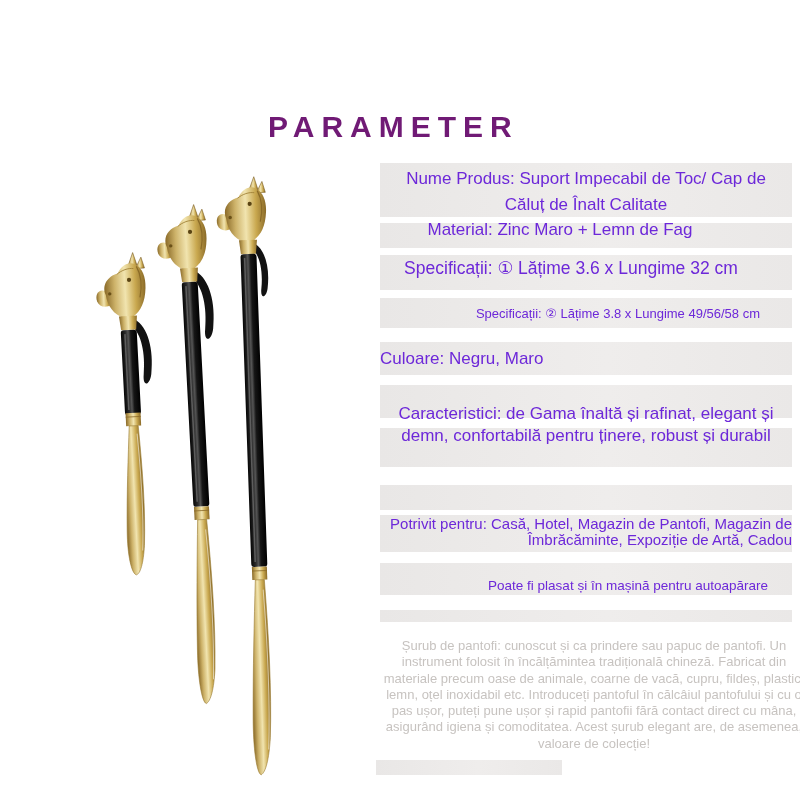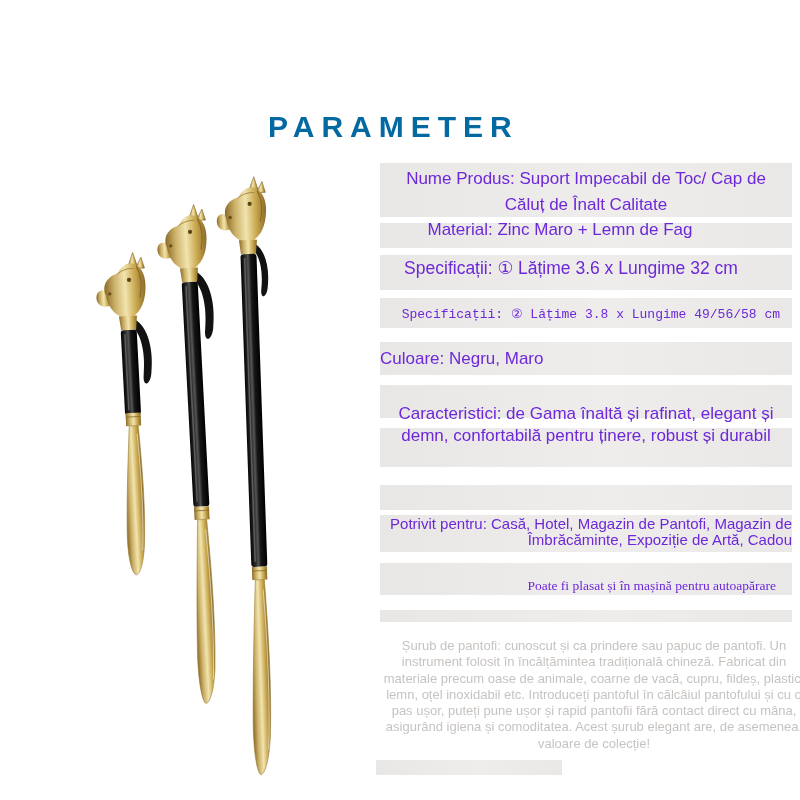--- a/index.html
+++ b/index.html
@@ -9,41 +9,41 @@
   .topbar{position:absolute;left:0;top:0;width:800px;height:100px;
           background:linear-gradient(#2d1a10,#3a2418 35%,#382216);}
   .badge{position:absolute;left:165px;top:27px;width:137px;height:61px;
          background:rgba(0,0,0,.14);color:#e9e2da;text-align:center;
          font-size:19px;line-height:24px;padding-top:7px;box-sizing:border-box;}
   .hdr-divider{position:absolute;left:318px;top:36px;width:2px;height:48px;background:#d9d1ca;}
   .entitle{position:absolute;left:335px;top:36px;color:#c23636;font-size:38px;font-weight:400;
            letter-spacing:1px;word-spacing:14px;white-space:nowrap;
            transform:scale(0.78,1.02);transform-origin:left top;}
   
-  .param{position:absolute;left:268px;top:110px;margin:0;color:#0369a1;
+  .param{position:absolute;left:268px;top:110px;margin:0;color:#701a75;
          font-size:30px;font-weight:700;letter-spacing:7px;white-space:nowrap;}
   
   .product{position:absolute;left:40px;top:160px;}
   
   .specs{position:absolute;left:380px;top:163px;width:412px;height:637px;}
   .bar{position:absolute;left:0;width:412px;background:linear-gradient(90deg,#e9e7e6,#efedec 55%,#eae8e7);}
   .b1{top:0;height:54px;}  .b2{top:60px;height:25px;} .b3{top:92px;height:35px;}
   .b4{top:135px;height:30px;} .b5{top:179px;height:33px;} .b6{top:222px;height:33px;}
   .b7{top:265px;height:39px;} .b8{top:322px;height:25px;} .b9{top:352px;height:37px;}
   .b10{top:400px;height:32px;} .b11{top:447px;height:12px;}
   .b12{top:597px;height:15px;width:186px;left:-4px;}
   .t{position:absolute;left:0;width:412px;color:#6d28d9;box-sizing:border-box;}
   .t-name{top:3px;font-size:17px;line-height:26px;text-align:center;padding:0 4px;}
   .t-material{top:57px;font-size:17px;text-align:center;padding-right:52px;}
   .t-spec1{top:95px;font-size:17.5px;text-align:center;padding-right:30px;white-space:nowrap;}
-  .t-spec2{top:143px;font-size:13px;text-align:right;padding-right:12px;font-family:Liberation Mono, monospace;}
+  .t-spec2{top:143px;font-size:13px;text-align:right;padding-right:32px;}
   .t-color{top:186px;font-size:17px;text-align:left;}
   .t-features{top:240px;font-size:17px;line-height:22px;text-align:center;left:6px;width:400px;}
   .t-suitable{top:353px;font-size:15px;line-height:15.5px;text-align:right;}
-  .t-extra{top:415px;font-size:13.5px;text-align:right;padding-right:16px;font-family:Liberation Serif, serif;}
+  .t-extra{top:415px;font-size:13.5px;text-align:right;padding-right:24px;}
   
   .desc{position:absolute;left:370px;top:629px;width:430px;margin:9px;color:#c7c3c0;
         font-size:13px;line-height:16.3px;text-align:center;}
 </style>
 </head>
 <body>
 
 <div class="page">
 
 

